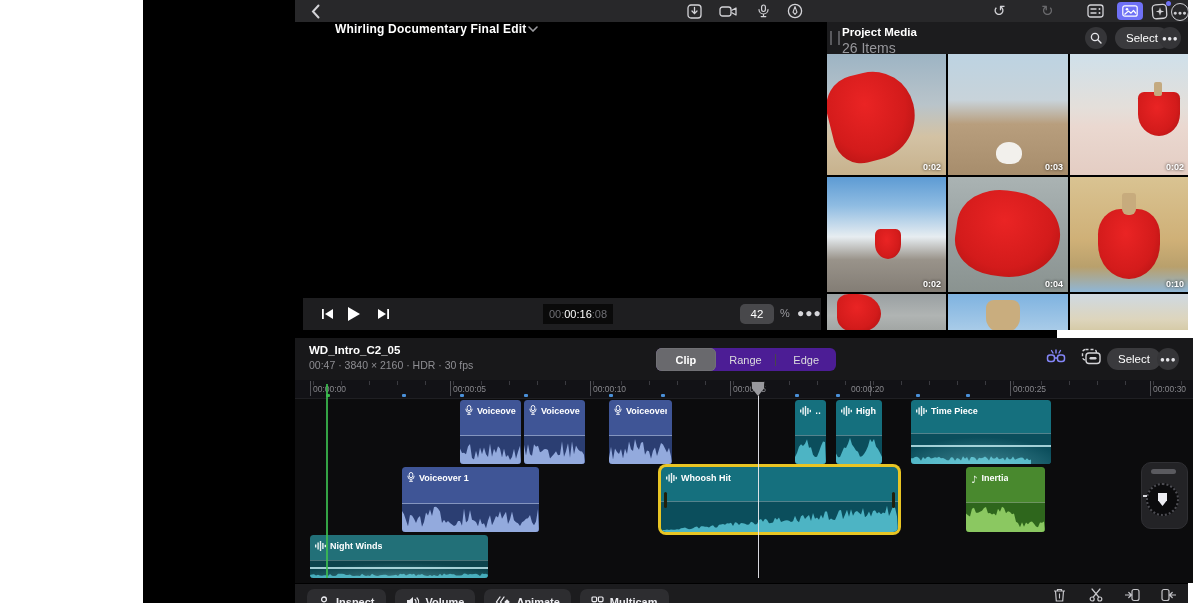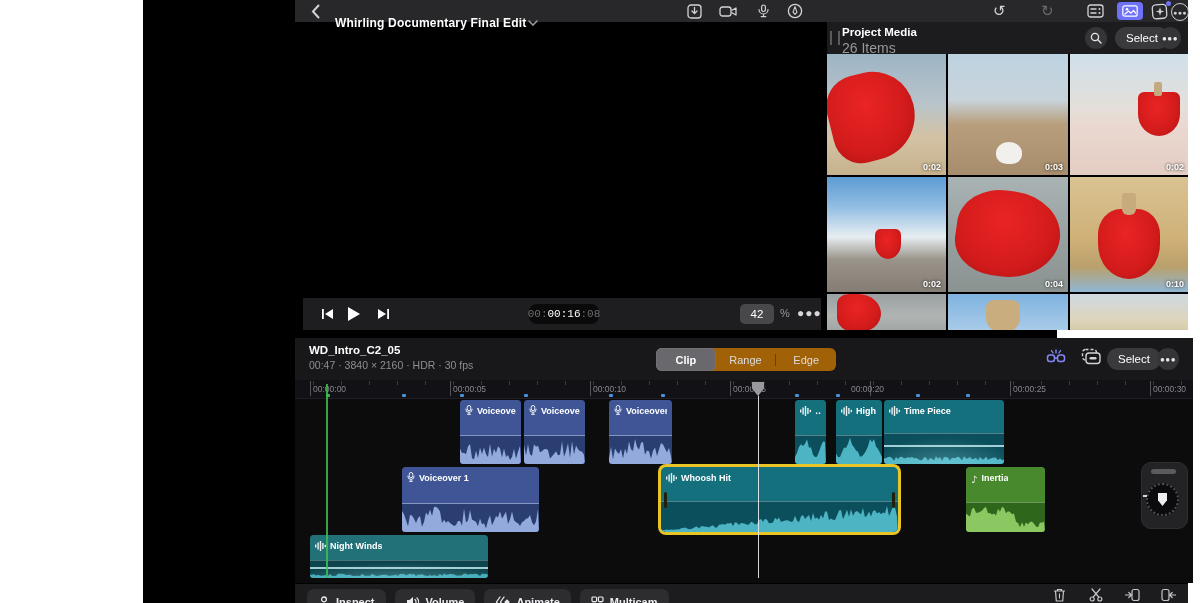--- a/index.html
+++ b/index.html
@@ -4,21 +4,21 @@
 <style>
   html,body{margin:0;padding:0;background:#fff;}
   #root{position:relative;width:1200px;height:603px;background:#fff;overflow:hidden;
         font-family:"Liberation Sans",sans-serif;-webkit-font-smoothing:antialiased;}
   #device{position:absolute;left:143px;top:0;width:914px;height:603px;background:#000;}
 
   
   #topbar{position:absolute;left:152px;top:0;width:893px;height:22px;background:#28282a;}
   #topbar .ic{position:absolute;top:3px;height:16px;display:flex;align-items:center;color:#d3d3d7;}
   #back-btn{left:16px;top:3px;}
-  #title-wrap{position:absolute;left:40px;top:12px;height:22px;display:flex;align-items:center;gap:1px;}
+  #title-wrap{position:absolute;left:40px;top:18px;height:22px;display:flex;align-items:center;gap:1px;}
   #proj-title{color:#fff;font-size:12px;font-weight:bold;letter-spacing:.2px;}
   svg.glyph{display:block;}
   .dim{opacity:.38;}
   .pill{background:#3a3a3d;border-radius:11px;height:22px;display:flex;align-items:center;
         padding:0 11px;color:#fff;font-size:11.5px;}
   .circ{background:#353538;border-radius:50%;width:22px;height:22px;display:flex;
         align-items:center;justify-content:center;color:#e6e6ea;}
   #photos-btn{position:absolute;left:822px;top:2px;width:26px;height:18px;border-radius:4px;
         display:flex;align-items:center;justify-content:center;}
   #fx-btn{position:absolute;left:856px;top:2px;width:18px;height:18px;}
@@ -48,23 +48,23 @@
   #shoe{left:266px;top:254px;width:18px;height:8px;background:#1d1d1d;border-radius:3px;}
   #movie-title{position:absolute;left:0;top:84px;width:100%;text-align:center;color:#fff;
        font-family:"DejaVu Serif",serif;font-style:italic;font-weight:bold;font-size:47px;
        letter-spacing:1px;text-shadow:0 1px 6px rgba(0,0,0,.25);transform:scaleY(1.05);}
   #movie-sub{position:absolute;left:0;top:170px;width:100%;text-align:center;color:#fff;
        font-size:15.5px;text-shadow:0 1px 4px rgba(0,0,0,.3);}
 
   
   #playbar{position:absolute;left:160px;top:298px;width:518px;height:32px;background:#1e1e20;}
   #playbar .t{position:absolute;color:#fff;}
-  #timecode{position:absolute;left:226px;top:6px;width:70px;height:20px;background:#0a0a0a;
-       border-radius:8px;display:flex;align-items:center;justify-content:center;
-       font-family:Liberation Mono, monospace;font-size:11px;color:#fff;}
+  #timecode{position:absolute;left:240px;top:6px;width:70px;height:20px;background:#0a0a0a;
+       border-radius:0;display:flex;align-items:center;justify-content:center;
+       font-family:Liberation Sans, sans-serif;font-size:11px;color:#fff;}
   #timecode .dimtc{color:#6e6e73;}
   #zoom-box{position:absolute;left:437px;top:6px;width:34px;height:20px;background:#48484b;
        border-radius:5px;display:flex;align-items:center;justify-content:center;font-size:11.5px;color:#fff;}
   #zoom-pct{position:absolute;left:477px;top:9px;font-size:11px;color:#9a9a9f;}
   #more-play{position:absolute;left:494px;top:8px;color:#d6d6da;font-size:12px;letter-spacing:1px;}
 
   
   #pm-panel{position:absolute;left:684px;top:22px;width:361px;height:308px;background:#000;}
   #pm-head{position:absolute;left:0;top:0;width:361px;height:32px;background:#1c1c1e;}
   #pm-handle{position:absolute;left:3px;top:9px;width:6px;height:14px;
@@ -90,21 +90,21 @@
   .th7{background:linear-gradient(180deg,#9aa0a2 0%,#b0b4b3 60%,#a2a6a4 100%);}
   .th8{background:linear-gradient(180deg,#7fb3e0 0%,#a8cbe8 100%);}
   .th9{background:linear-gradient(180deg,#cfd9e2 0%,#ddd5bd 70%,#d6cba8 100%);}
   .red{background:radial-gradient(ellipse at 45% 35%,#ea2424 0%,#d31b1b 60%,#a81111 100%);}
 
   
   #tl{position:absolute;left:152px;top:338px;width:898px;height:245px;background:#0c0c0d;overflow:hidden;}
   #tl-head{position:absolute;left:0;top:0;width:898px;height:42px;background:#18181a;}
   #tl-name{position:absolute;left:14px;top:6px;color:#fff;font-size:11.5px;font-weight:bold;}
   #tl-meta{position:absolute;left:14px;top:21px;color:#8e8e93;font-size:10.5px;}
-  #seg{position:absolute;left:361px;top:10px;width:180px;height:23px;background:#a16207;
+  #seg{position:absolute;left:361px;top:10px;width:180px;height:23px;background:#4c1d95;
        border-radius:6px;display:flex;align-items:center;padding:0;}
   .seg-item{flex:1;height:23px;display:flex;align-items:center;justify-content:center;
        color:#dcdcde;font-size:11px;position:relative;}
   .seg-item.sel{background:#69696d;border-radius:6px;color:#fff;font-weight:bold;
        box-shadow:0 0 0 .5px #7a7a7e inset;}
   .seg-sep{width:1px;height:12px;background:#47474a;}
   #tl-connect{position:absolute;left:750px;top:10px;}
   #tl-overlay{position:absolute;left:786px;top:10px;}
   #tl-select{position:absolute;left:812px;top:10px;height:22px;}
   #tl-more{position:absolute;left:862px;top:10px;font-size:8px;letter-spacing:.5px;}
@@ -464,21 +464,21 @@
                     <rect x="7.2" y="2" width="1.4" height="6"></rect>
                     <rect x="9.6" y="3.8" width="1.4" height="2.4"></rect>
                   </g>
                 </svg></span>
               <span class="clip-label">High…</span>
             </div>
             <div class="clip-wf" style="height:28px">
               <div class="wf-fill" style="clip-path: polygon(0px 28px, 0px 17.5882px, 2px 21.2958px, 4px 20.9232px, 6px 16.25px, 8px 11.5462px, 10px 12.0278px, 12px 7.66916px, 14px 1.72767px, 16px 8.40494px, 18px 11.128px, 20px 14.4431px, 22px 15.8566px, 24px 20.7842px, 26px 20.2539px, 28px 18.0521px, 30px 14.687px, 32px 10.3485px, 34px 2.89155px, 36px 6.35129px, 38px 2.90136px, 40px 10.5678px, 42px 12.9947px, 44px 16.8248px, 46px 20.9966px, 46px 28px);"></div>
             </div>
           </div>
-          <div class="clip teal" style="left: 589px; top: 62px; width: 120px; height: 64px;">
+          <div class="clip teal" style="left: 616px; top: 62px; width: 140px; height: 64px;">
             <div class="clip-head">
               <span><svg width="11" height="10" viewBox="0 0 11 10">
                   <g fill="rgba(255,255,255,.9)">
                     <rect x="0" y="3.5" width="1.4" height="3"></rect>
                     <rect x="2.4" y="1.5" width="1.4" height="7"></rect>
                     <rect x="4.8" y="0" width="1.4" height="10"></rect>
                     <rect x="7.2" y="2" width="1.4" height="6"></rect>
                     <rect x="9.6" y="3.8" width="1.4" height="2.4"></rect>
                   </g>
                 </svg></span>

